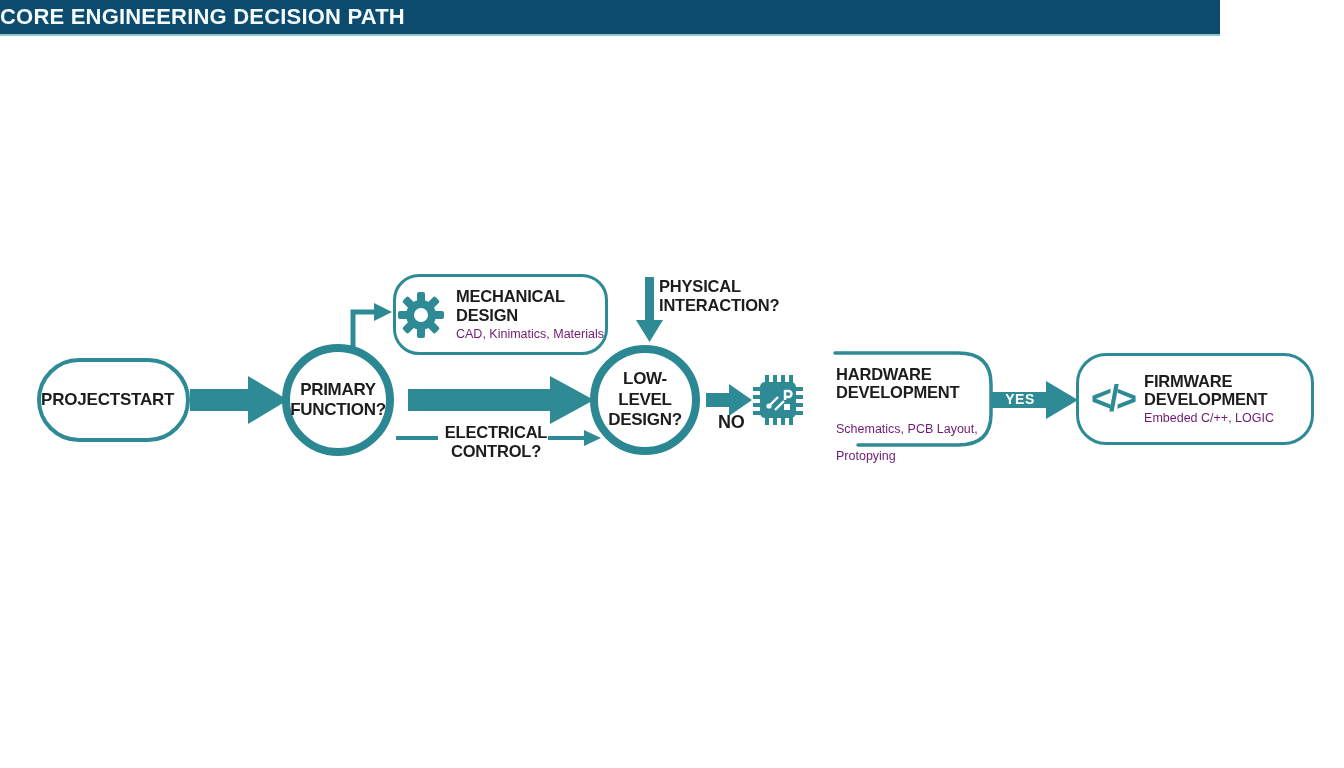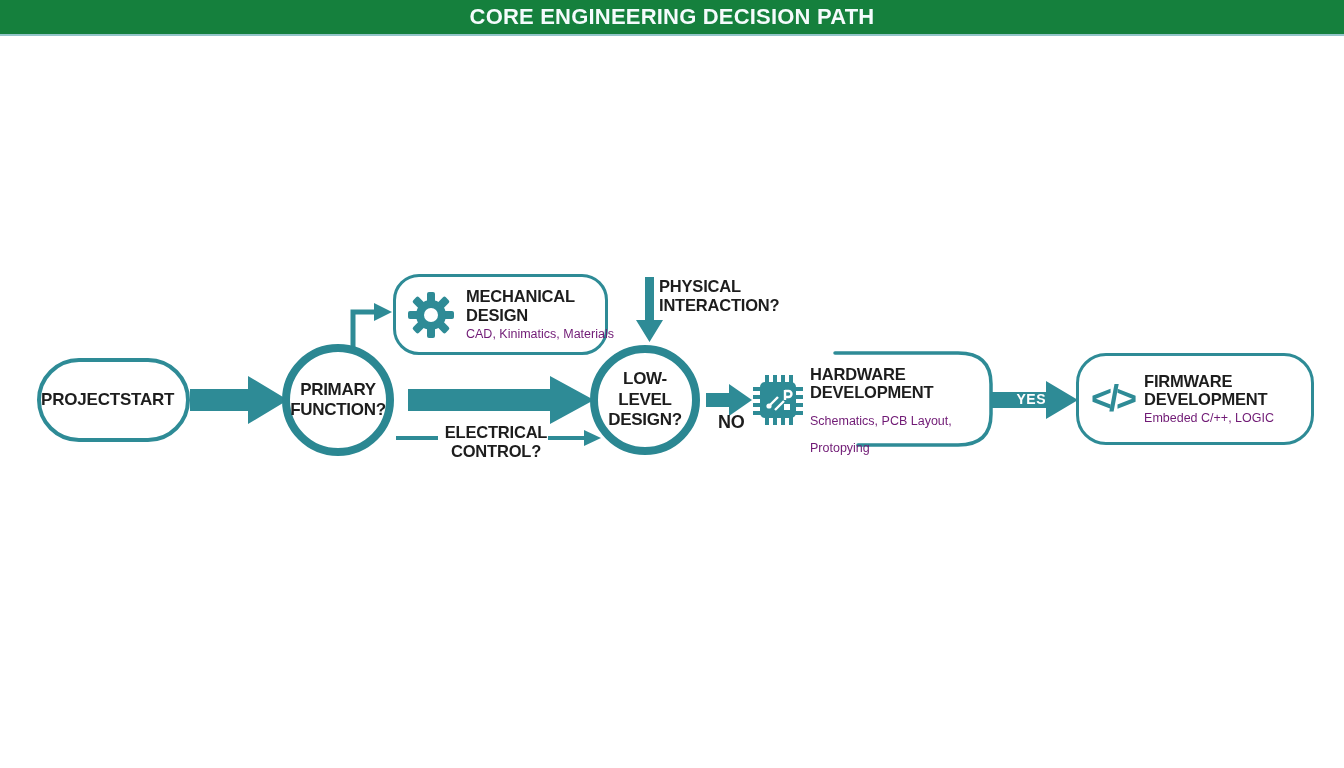--- a/index.html
+++ b/index.html
@@ -2,22 +2,22 @@
 <html><head>
 <meta charset="utf-8">
 <style>
   html,body{margin:0;padding:0;background:#fff;}
   .stage{
     position:relative;width:1344px;height:768px;overflow:hidden;background:#ffffff;
     font-family:"Liberation Sans","DejaVu Sans",sans-serif;color:#1d1d1d;
   }
   
   .header{
-    position:absolute;left:0;top:0;width:1344px;height:34px;background:#15803d;
-    border-bottom:2px solid #94c5ca;display:flex;align-items:center;justify-content:center;
+    position:absolute;left:0;top:0;width:1220px;height:34px;background:#0c4a6e;
+    border-bottom:2px solid #94c5ca;display:flex;align-items:center;
   }
   .header-title{color:#f4fbfc;font-weight:700;font-size:22px;letter-spacing:.2px;}
 
   
   .connectors{position:absolute;left:0;top:0;z-index:1;}
 
   
   .t-line{font-weight:700;font-size:16.5px;line-height:1.12;letter-spacing:-.2px;color:#1d1d1d;}
   .t-sub{font-size:12.5px;line-height:15px;color:#701a75;margin-top:3px;white-space:nowrap;}
 
@@ -36,35 +36,35 @@
     font-weight:700;font-size:17px;line-height:1.2;letter-spacing:-.3px;text-align:center;
   }
   .circle.primary{left:282px;top:344px;width:112px;height:112px;}
   .circle.lowlevel{left:590px;top:345px;width:110px;height:110px;}
 
   
   .box{
     position:absolute;box-sizing:border-box;border:3px solid #2e8b96;background:#fff;z-index:2;
     display:flex;align-items:center;
   }
-  .box.mech{left:393px;top:274px;width:215px;height:81px;border-radius:26px;padding-left:10px;}
+  .box.mech{left:393px;top:274px;width:215px;height:81px;border-radius:26px;}
   .box.firm{left:1076px;top:353px;width:238px;height:92px;border-radius:30px;padding-left:12px;}
   .box .icon-wrap{flex:0 0 auto;display:flex;align-items:center;justify-content:center;}
   .box .txt{margin-left:10px;}
 
   
-  .hw-text{position:absolute;left:810px;top:365px;z-index:2;}
+  .hw-text{position:absolute;left:836px;top:365px;z-index:2;}
   .hw-chip{position:absolute;left:748px;top:370px;width:60px;height:60px;z-index:2;}
 
   
   .lbl{position:absolute;z-index:2;font-weight:700;color:#1d1d1d;letter-spacing:-.2px;}
   .lbl.phys{left:659px;top:277px;font-size:16.5px;line-height:19px;}
   .lbl.elec{left:440px;top:423px;width:112px;font-size:16.5px;line-height:19px;text-align:center;}
   .lbl.no{left:718px;top:412px;font-size:18px;}
-  .lbl.yes{left:994px;top:391px;width:52px;font-size:14px;color:#ffffff;text-align:right;letter-spacing:.5px;}
+  .lbl.yes{left:994px;top:391px;width:52px;font-size:14px;color:#ffffff;text-align:center;letter-spacing:.5px;}
 
   .code-glyph{font-weight:700;font-size:36px;color:#2e8b96;letter-spacing:-3px;line-height:1;}
 </style>
 </head>
 <body>
 
 <div class="stage">
 
   <div class="header">
     <div class="header-title">CORE ENGINEERING DECISION PATH</div>
@@ -171,21 +171,21 @@
         <path d="M37,21 h3.5 a3,3 0 0 1 0,6 h-3.5"></path>
       </g>
       <circle cx="21" cy="36" r="2.6" fill="#ffffff"></circle>
       <rect x="36" y="34" width="6" height="6" fill="#ffffff"></rect>
     </svg>
   </span>
 
   <div class="hw-text">
     <div class="t-line">HARDWARE</div>
     <div class="t-line">DEVELOPMENT</div>
-    <div class="t-sub" style="margin-top:12px;">Schematics, PCB Layout,</div>
+    <div class="t-sub" style="margin-top:20px;">Schematics, PCB Layout,</div>
     <div class="t-sub" style="margin-top:12px;">Protopying</div>
   </div>
 
   <div class="lbl yes">YES</div>
 
   <div class="box firm">
     <span class="icon-wrap code-glyph">&lt;/&gt;</span>
     <div class="txt">
       <div class="t-line">FIRMWARE</div>
       <div class="t-line">DEVELOPMENT</div>

